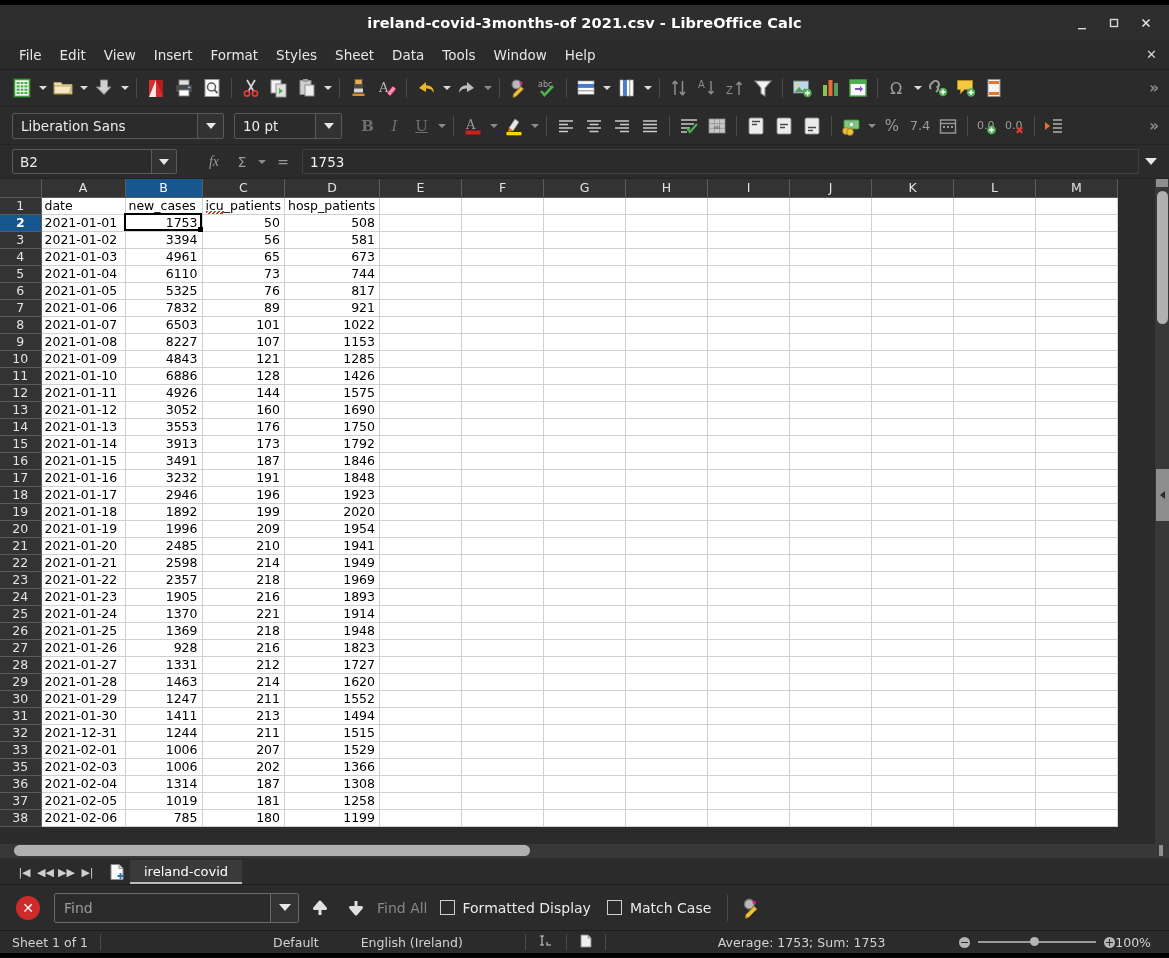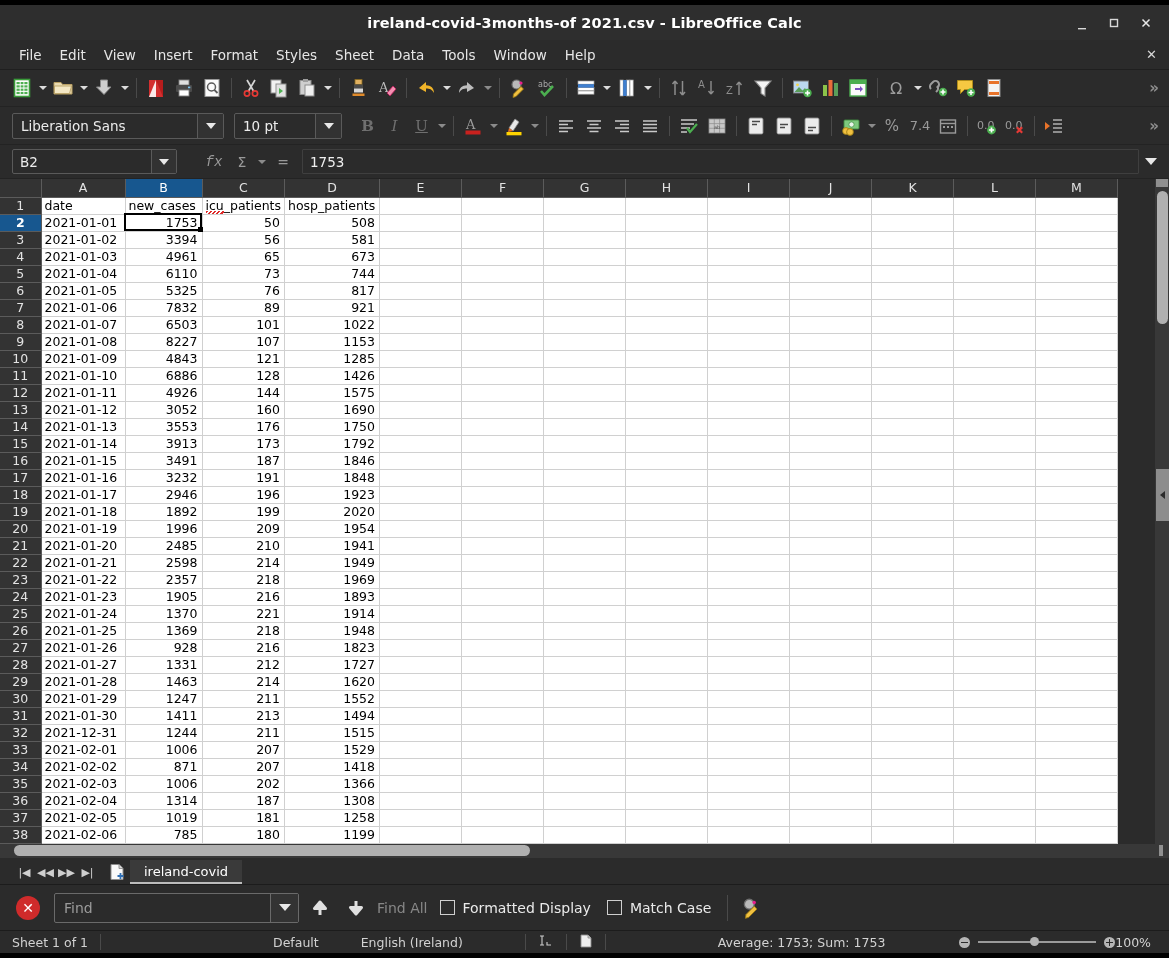--- a/index.html
+++ b/index.html
@@ -834,21 +834,21 @@
     </div>
 
     <div class="tb-overflow">»</div>
   </div>
 
   <div class="formulabar">
     <div class="namebox">
       <div class="val">B2</div>
       <div class="btn"></div>
     </div>
-    <div class="fb-icon" style="font-style:italic;font-family:Liberation Mono, monospace;margin-left:24px;">fx</div>
+    <div class="fb-icon" style="font-style:italic;font-family:Liberation Serif, serif;margin-left:24px;">fx</div>
     <div class="fb-icon">Σ</div>
     <div class="tb-arrow dim"></div>
     <div class="fb-icon">=</div>
     <div class="inputline">1753</div>
     <div class="fb-expand"></div>
   </div>
 
   <div class="gridwrap">
     <div class="gridtop">
       <div class="gridmain">
@@ -1394,36 +1394,20 @@
                 <td class="cell txt" style="width: 82px;"></td>
                 <td class="cell txt" style="width: 82px;"></td>
                 <td class="cell txt" style="width: 82px;"></td>
                 <td class="cell txt" style="width: 82px;"></td>
                 <td class="cell txt" style="width: 82px;"></td>
                 <td class="cell txt" style="width: 82px;"></td>
                 <td class="cell txt" style="width: 82px;"></td>
                 <td class="cell txt" style="width: 82px;"></td>
               </tr>
               <tr>
-                <td class="rowhdr">34</td>
-                <td class="cell txt" style="width: 84px;">2021-02-02</td>
-                <td class="cell num" style="width: 77px;">871</td>
-                <td class="cell num" style="width: 80px;">207</td>
-                <td class="cell num" style="width: 95px;">1418</td>
-                <td class="cell txt" style="width: 82px;"></td>
-                <td class="cell txt" style="width: 82px;"></td>
-                <td class="cell txt" style="width: 82px;"></td>
-                <td class="cell txt" style="width: 82px;"></td>
-                <td class="cell txt" style="width: 82px;"></td>
-                <td class="cell txt" style="width: 82px;"></td>
-                <td class="cell txt" style="width: 82px;"></td>
-                <td class="cell txt" style="width: 82px;"></td>
-                <td class="cell txt" style="width: 82px;"></td>
-              </tr>
-              <tr>
                 <td class="rowhdr">35</td>
                 <td class="cell txt" style="width: 84px;">2021-02-03</td>
                 <td class="cell num" style="width: 77px;">1006</td>
                 <td class="cell num" style="width: 80px;">202</td>
                 <td class="cell num" style="width: 95px;">1366</td>
                 <td class="cell txt" style="width: 82px;"></td>
                 <td class="cell txt" style="width: 82px;"></td>
                 <td class="cell txt" style="width: 82px;"></td>
                 <td class="cell txt" style="width: 82px;"></td>
                 <td class="cell txt" style="width: 82px;"></td>

